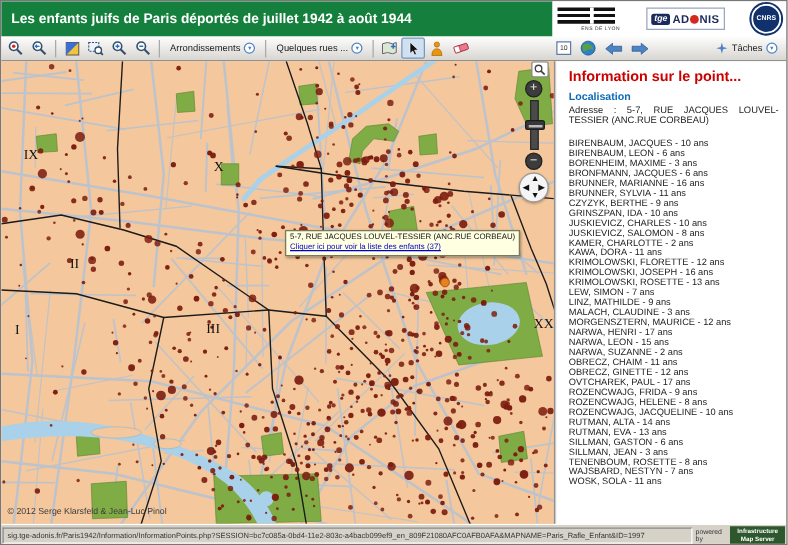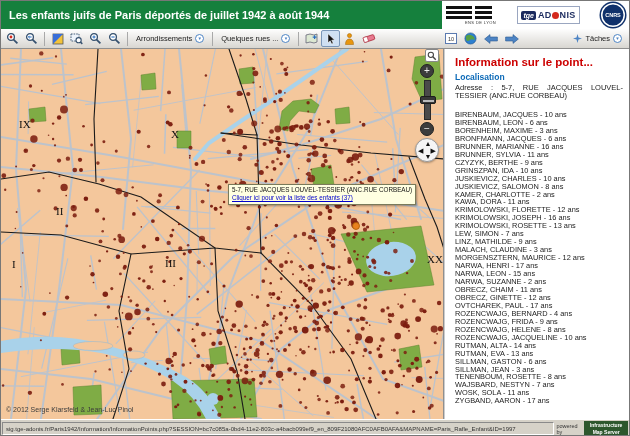--- a/index.html
+++ b/index.html
@@ -1159,32 +1159,30 @@
           <div class="child">LEW, SIMON - 7 ans</div>
           <div class="child">LINZ, MATHILDE - 9 ans</div>
           <div class="child">MALACH, CLAUDINE - 3 ans</div>
           <div class="child">MORGENSZTERN, MAURICE - 12 ans</div>
           <div class="child">NARWA, HENRI - 17 ans</div>
           <div class="child">NARWA, LEON - 15 ans</div>
           <div class="child">NARWA, SUZANNE - 2 ans</div>
           <div class="child">OBRECZ, CHAIM - 11 ans</div>
           <div class="child">OBRECZ, GINETTE - 12 ans</div>
           <div class="child">OVTCHAREK, PAUL - 17 ans</div>
-          <div class="child">ROZENCWAJG, BERNARD - 4 ans</div>
           <div class="child">ROZENCWAJG, FRIDA - 9 ans</div>
           <div class="child">ROZENCWAJG, HELENE - 8 ans</div>
           <div class="child">ROZENCWAJG, JACQUELINE - 10 ans</div>
           <div class="child">RUTMAN, ALTA - 14 ans</div>
           <div class="child">RUTMAN, EVA - 13 ans</div>
           <div class="child">SILLMAN, GASTON - 6 ans</div>
           <div class="child">SILLMAN, JEAN - 3 ans</div>
           <div class="child">TENENBOUM, ROSETTE - 8 ans</div>
           <div class="child">WAJSBARD, NESTYN - 7 ans</div>
           <div class="child">WOSK, SOLA - 11 ans</div>
-          <div class="child">ZYGBAND, AARON - 17 ans</div>
         </div>
     </div>
   </div>
 
   <div class="statusbar">
     <div class="urlbox">sig.tge-adonis.fr/Paris1942/Information/InformationPoints.php?SESSION=bc7c085a-0bd4-11e2-803c-a4bacb099ef9_en_809F21080AFC0AFB0AFA&amp;MAPNAME=Paris_Rafle_Enfant&amp;ID=1997</div>
     <div class="powered">powered by</div>
     <div class="badge">
       <div>Infrastructure</div>
       <div>Map Server</div>

